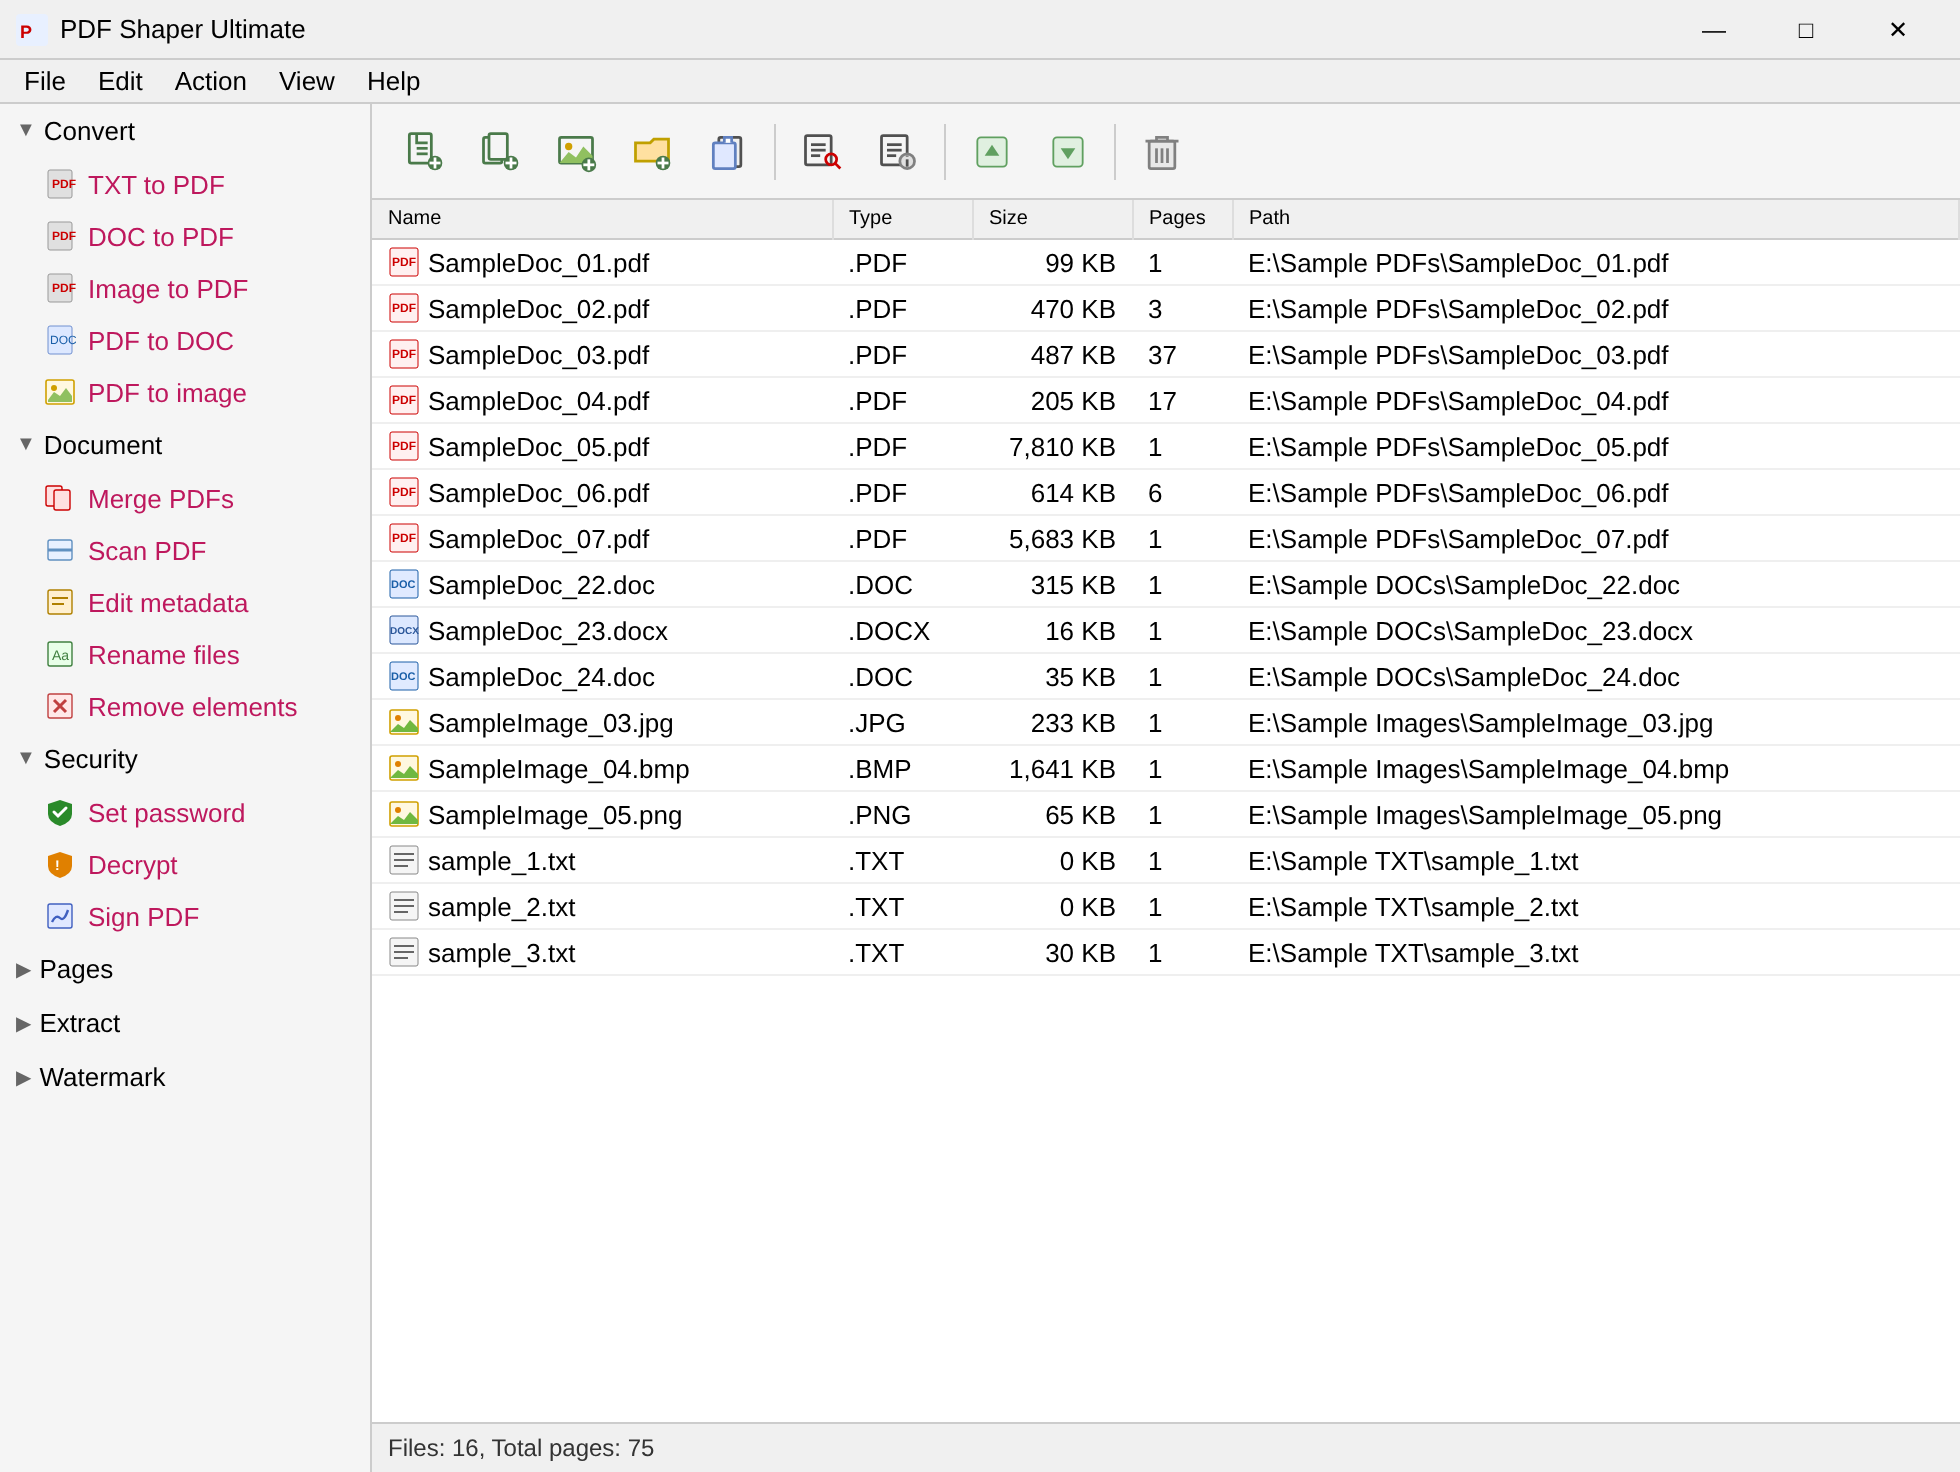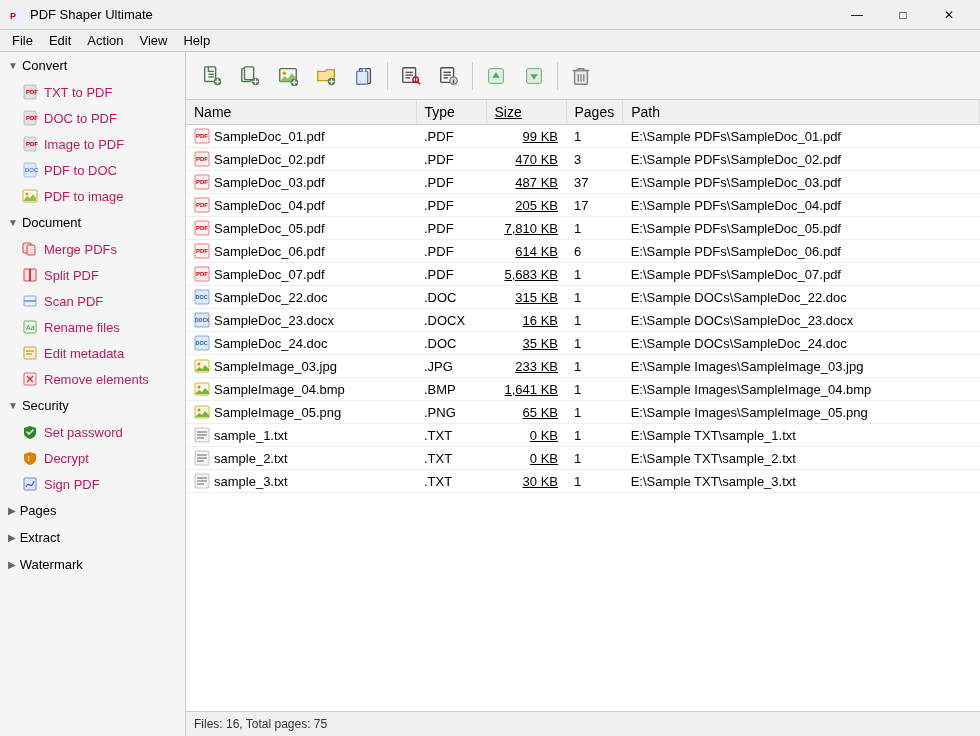--- a/index.html
+++ b/index.html
@@ -33,26 +33,26 @@
     
     
     #toolbar { height: 48px; background: #f5f5f5; border-bottom: 1px solid #ccc; display: flex; align-items: center; padding: 0 8px; gap: 2px; }
     .toolbar-btn { width: 36px; height: 36px; border: 1px solid transparent; background: transparent; cursor: pointer; display: flex; align-items: center; justify-content: center; border-radius: 2px; }
     .toolbar-separator { width: 1px; height: 28px; background: #ccc; margin: 0 3px; }
     
     
     #filelist { flex: 1; overflow-y: auto; }
     #filelist table { width: 100%; border-collapse: collapse; }
     #filelist thead tr { background: #f0f0f0; border-bottom: 1px solid #ccc; }
-    #filelist thead th { padding: 4px 8px; text-align: left; font-weight: normal; font-size: 14px; border-right: 1px solid #ddd; cursor: pointer; white-space: nowrap; }
+    #filelist thead th { padding: 4px 8px; text-align: left; font-weight: normal; font-size: 10px; border-right: 1px solid #ddd; cursor: pointer; white-space: nowrap; }
     #filelist tbody tr { border-bottom: 1px solid #efefef; }
     #filelist tbody td { padding: 3px 8px; font-size: 13px; white-space: nowrap; overflow: hidden; text-overflow: ellipsis; }
     .col-name { width: 230px; }
     .col-type { width: 70px; }
-    .col-size { width: 80px; text-align: right; text-decoration: underline; }
+    .col-size { width: 80px; text-align: right; }
     .col-pages { width: 50px; }
     .col-path { }
     
     
     #statusbar { height: 24px; background: #f0f0f0; border-top: 1px solid #ccc; display: flex; align-items: center; padding: 12px 8px; font-size: 12px; color: #333; }
     
     
     .file-icon { width: 16px; height: 16px; display: inline-flex; align-items: center; justify-content: center; margin-right: 4px; flex-shrink: 0; font-size: 10px; font-weight: bold; }
     .file-cell { display: flex; align-items: center; }
     
@@ -156,53 +156,44 @@
         <svg width="16" height="16" viewBox="0 0 16 16">
             <rect x="1" y="2" width="8" height="10" rx="1" fill="#ffe0e0" stroke="#c00" stroke-width="0.7"></rect>
             <rect x="5" y="4" width="8" height="10" rx="1" fill="#ffe0e0" stroke="#c00" stroke-width="0.7"></rect>
           </svg>
       </span>
       <span>Merge PDFs</span>
     </div>
     <div class="sidebar-item">
       <span class="item-icon">
         <svg width="16" height="16" viewBox="0 0 16 16">
-            <rect x="2" y="2" width="12" height="12" rx="1" fill="#ffe0e0" stroke="#c00" stroke-width="0.7"></rect>
-            <line x1="8" y1="2" x2="8" y2="14" stroke="#c00" stroke-width="1.5"></line>
-          </svg>
-      </span>
-      <span>Split PDF</span>
-    </div>
-    <div class="sidebar-item">
-      <span class="item-icon">
-        <svg width="16" height="16" viewBox="0 0 16 16">
             <rect x="2" y="3" width="12" height="10" rx="1" fill="#e8f0ff" stroke="#6090c0" stroke-width="0.7"></rect>
             <line x1="2" y1="8" x2="14" y2="8" stroke="#6090c0" stroke-width="1.5"></line>
           </svg>
       </span>
       <span>Scan PDF</span>
-    </div>
-    <div class="sidebar-item">
-      <span class="item-icon">
-        <svg width="16" height="16" viewBox="0 0 16 16">
-            <rect x="2" y="2" width="12" height="12" rx="1" fill="#e8ffe8" stroke="#408040" stroke-width="0.7"></rect>
-            <text x="4" y="11" font-size="7" fill="#408040">Aa</text>
-          </svg>
-      </span>
-      <span>Rename files</span>
     </div>
     <div class="sidebar-item">
       <span class="item-icon">
         <svg width="16" height="16" viewBox="0 0 16 16">
             <rect x="2" y="2" width="12" height="12" rx="1" fill="#fff0d0" stroke="#b08000" stroke-width="0.7"></rect>
             <line x1="4" y1="6" x2="12" y2="6" stroke="#b08000" stroke-width="1"></line>
             <line x1="4" y1="9" x2="10" y2="9" stroke="#b08000" stroke-width="1"></line>
           </svg>
       </span>
       <span>Edit metadata</span>
+    </div>
+    <div class="sidebar-item">
+      <span class="item-icon">
+        <svg width="16" height="16" viewBox="0 0 16 16">
+            <rect x="2" y="2" width="12" height="12" rx="1" fill="#e8ffe8" stroke="#408040" stroke-width="0.7"></rect>
+            <text x="4" y="11" font-size="7" fill="#408040">Aa</text>
+          </svg>
+      </span>
+      <span>Rename files</span>
     </div>
     <div class="sidebar-item">
       <span class="item-icon">
         <svg width="16" height="16" viewBox="0 0 16 16">
             <rect x="2" y="2" width="12" height="12" rx="1" fill="#ffe8e8" stroke="#c04040" stroke-width="0.7"></rect>
             <line x1="5" y1="5" x2="11" y2="11" stroke="#c04040" stroke-width="1.5"></line>
             <line x1="11" y1="5" x2="5" y2="11" stroke="#c04040" stroke-width="1.5"></line>
           </svg>
       </span>
       <span>Remove elements</span>

